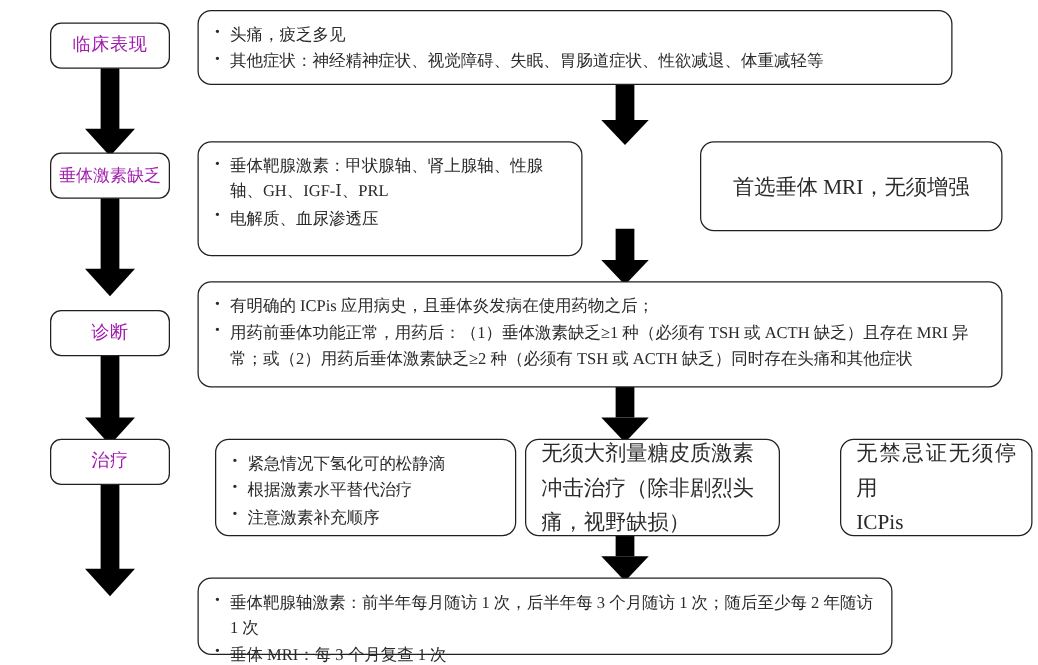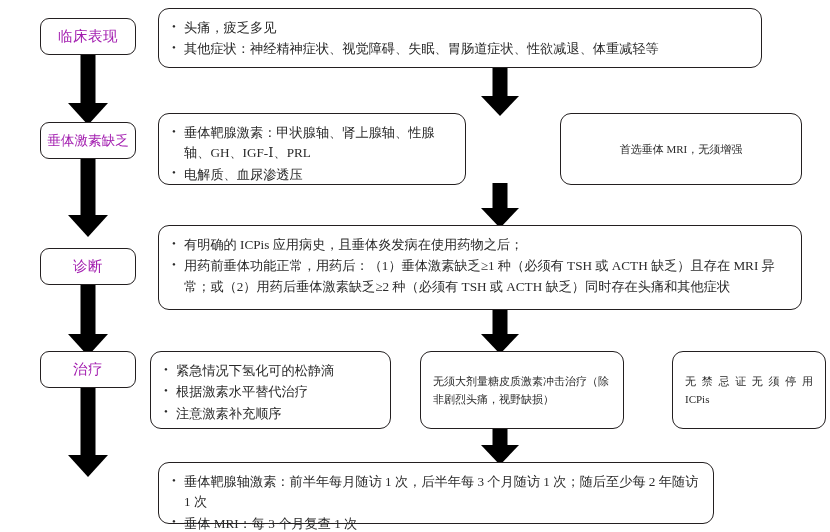--- a/index.html
+++ b/index.html
@@ -98,39 +98,39 @@
   }
   .clist li:before {
     content: "•";
     position: absolute;
     left: 1px;
     top: -0.5px;
     font-size: 11px;
     color: #2a2a2a;
   }
   .plain {
-    font-size: 11px;
+    font-size: 17px;
     line-height: 1.62;
     color: #2a2a2a;
     margin: 0;
   }
   .plain.center {
     text-align: center;
   }
   .plain.spread {
     text-align: justify;
     text-align-last: justify;
   }
 
   
   #box-symptoms   { left: 158px; top: 8px;   width: 604px; height: 60px; }
-  #box-labs       { left: 158px; top: 113px; width: 308px; height: 72px; }
+  #box-labs       { left: 158px; top: 113px; width: 308px; height: 92px; }
   #box-imaging    { left: 560px; top: 113px; width: 242px; height: 72px; }
   #box-diagnosis  { left: 158px; top: 225px; width: 644px; height: 85px; }
-  #box-steroid    { left: 150px; top: 351px; width: 241px; height: 78px; }
+  #box-steroid    { left: 172px; top: 351px; width: 241px; height: 78px; }
   #box-nopulse    { left: 420px; top: 351px; width: 204px; height: 78px; }
   #box-continue   { left: 648px; top: 351px; width: 154px; height: 78px; }
   #box-followup   { left: 158px; top: 462px; width: 556px; height: 62px; }
 
   #stage-1 { top: 18px;  }
   #stage-2 { top: 122px; }
   #stage-3 { top: 248px; }
   #stage-4 { top: 351px; }
   #stage-5 { top: 472px; }
 </style>

